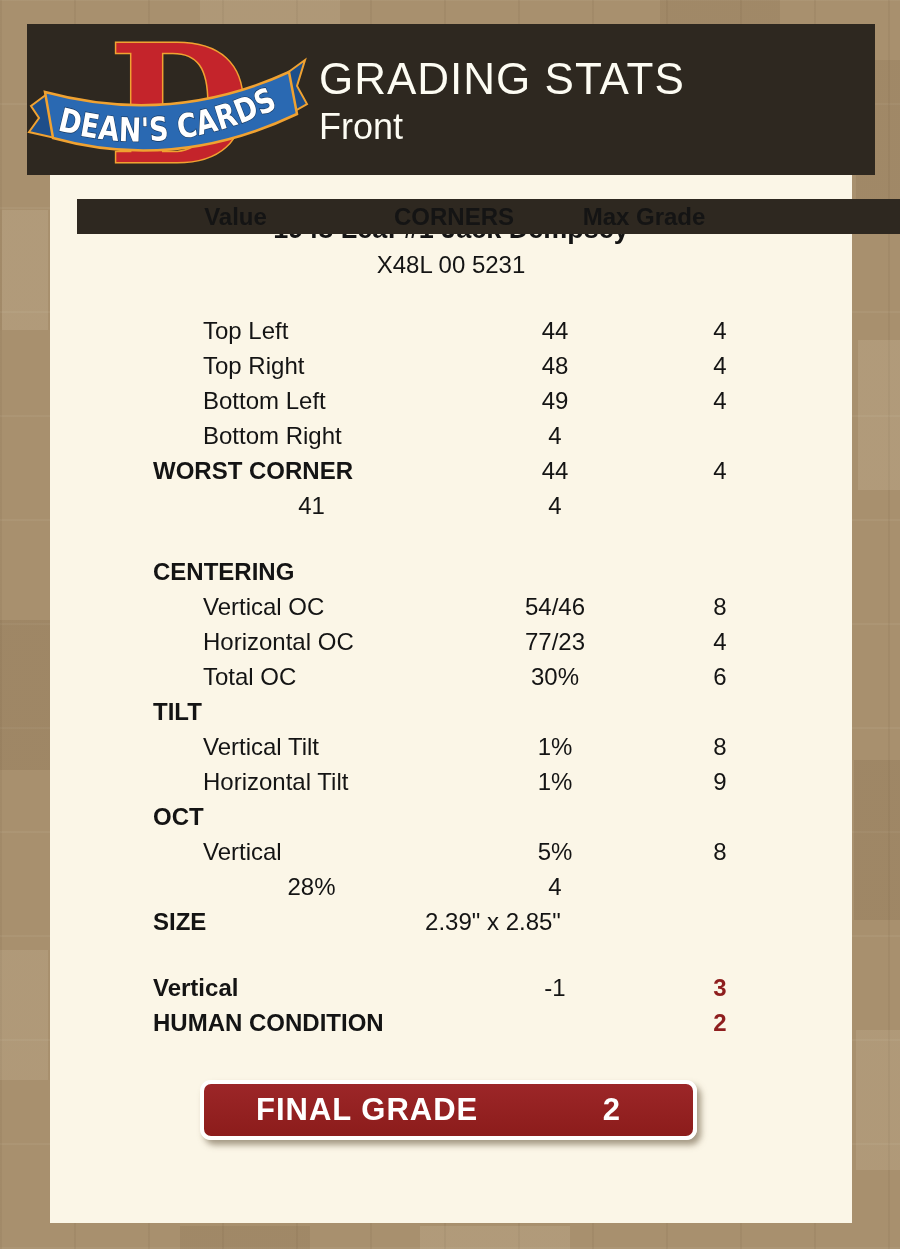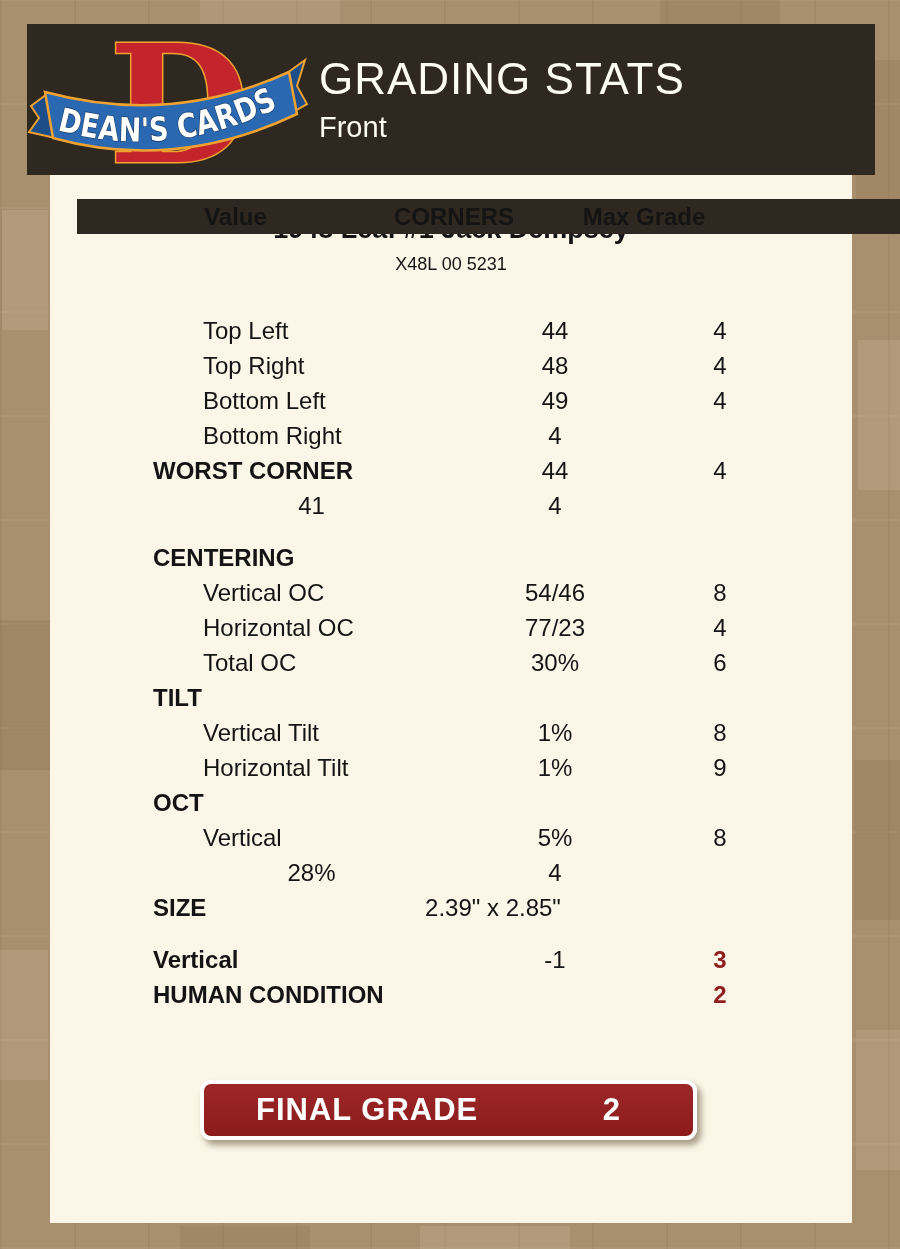--- a/index.html
+++ b/index.html
@@ -39,35 +39,35 @@
     font-family:"DejaVu Serif", serif; font-weight:bold; font-size:162px;
     fill:#c4242b; stroke:#f0a231; stroke-width:3px; paint-order:stroke;
   }
   .logo-banner-text {
     font-family:"DejaVu Sans", sans-serif; font-weight:bold; font-size:33px;
     fill:#ffffff; stroke:#16365c; stroke-width:1.3px; paint-order:stroke;
     letter-spacing:0.5px;
   }
   .header-titles { flex:1; text-align:left; color:#fdfcf3; padding-right:46px; }
   .header-title { font-size:44px; letter-spacing:1px; line-height:52px; }
-  .header-subtitle { font-size:29px; line-height:40px; margin-top:2px; }
+  .header-subtitle { font-size:36px; line-height:40px; margin-top:2px; }
 
   .panel {
     position:absolute; left:50px; top:175px; width:802px; height:1048px;
     background:#fbf6e7; color:#141414;
   }
   .card-title { margin-top:36px; text-align:center; font-size:27px; font-weight:bold; line-height:36px; }
-  .card-serial { text-align:center; font-size:18px; line-height:35px; }
+  .card-serial { text-align:center; font-size:24px; line-height:35px; }
 
   .grades-table { margin-top:31px; margin-left:103px; }
   .row {
     display:grid; grid-template-columns:317px 170px 160px;
     height:35px; align-items:center; font-size:24px;
   }
-  .row.gap { margin-top:17px; }
+  .row.gap { margin-top:31px; }
   .cell.value, .cell.max { text-align:center; }
   .row.header .cell { font-weight:bold; }
   .row.section .cell.label { font-weight:bold; }
   .row.indent .cell.label { padding-left:50px; }
   .row.size-row .cell.value { transform:translateX(-62px); }
   .cell.max.red { color:#8e1e1e; font-weight:bold; }
 
   .final-grade {
     position:absolute; left:150px; top:905px; width:497px; height:60px;
     background:linear-gradient(#9c2628, #8c1c1b);

